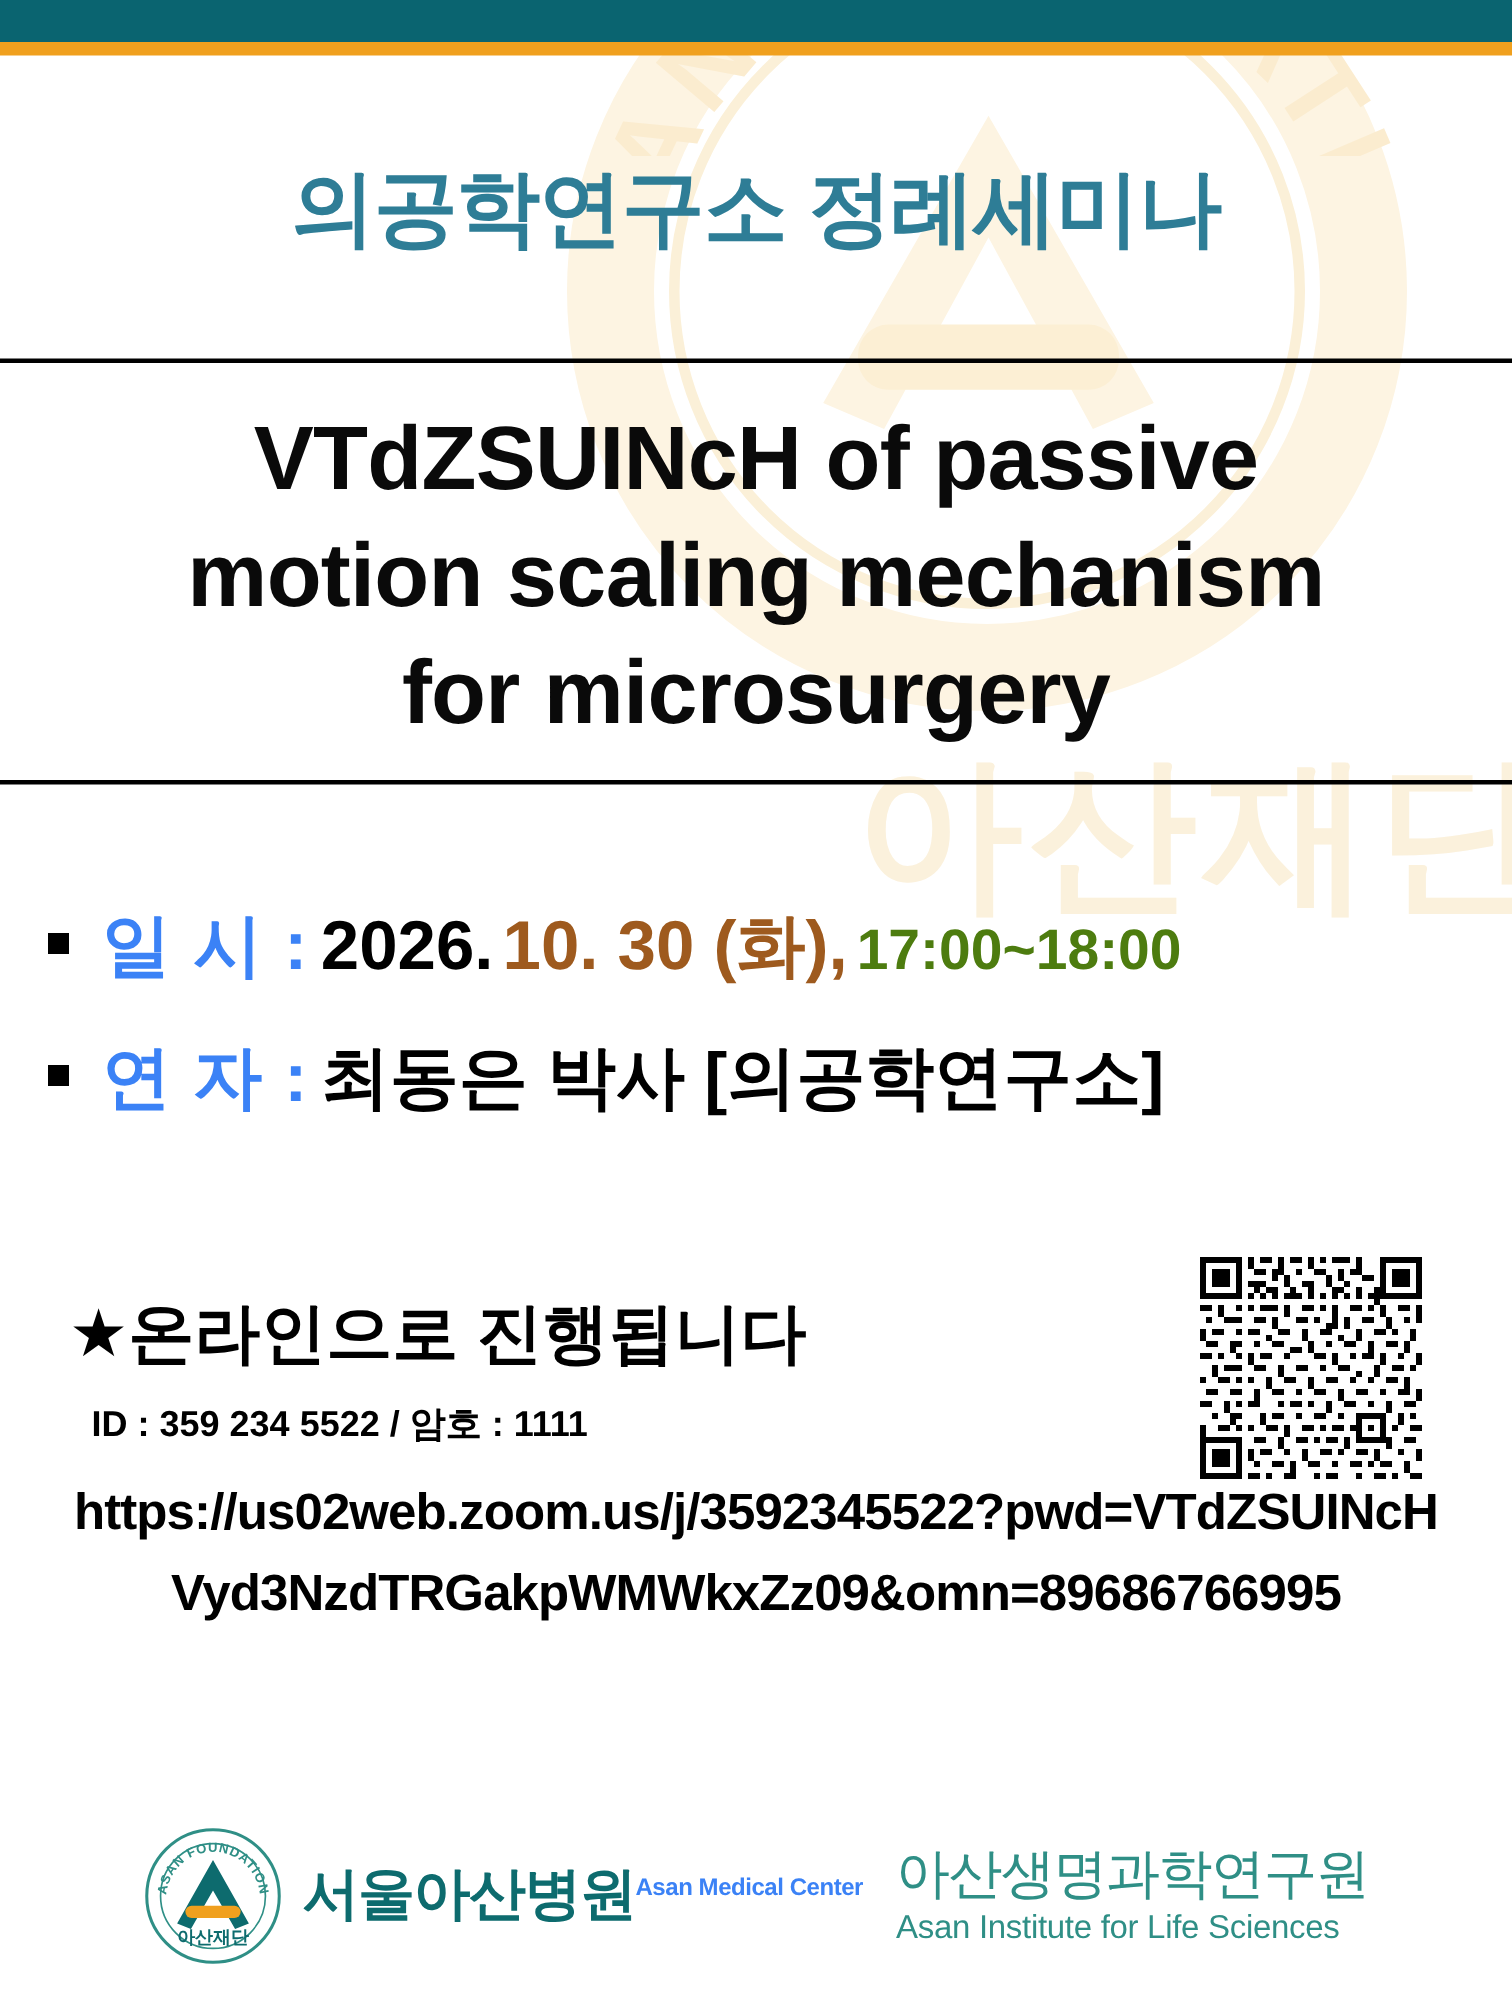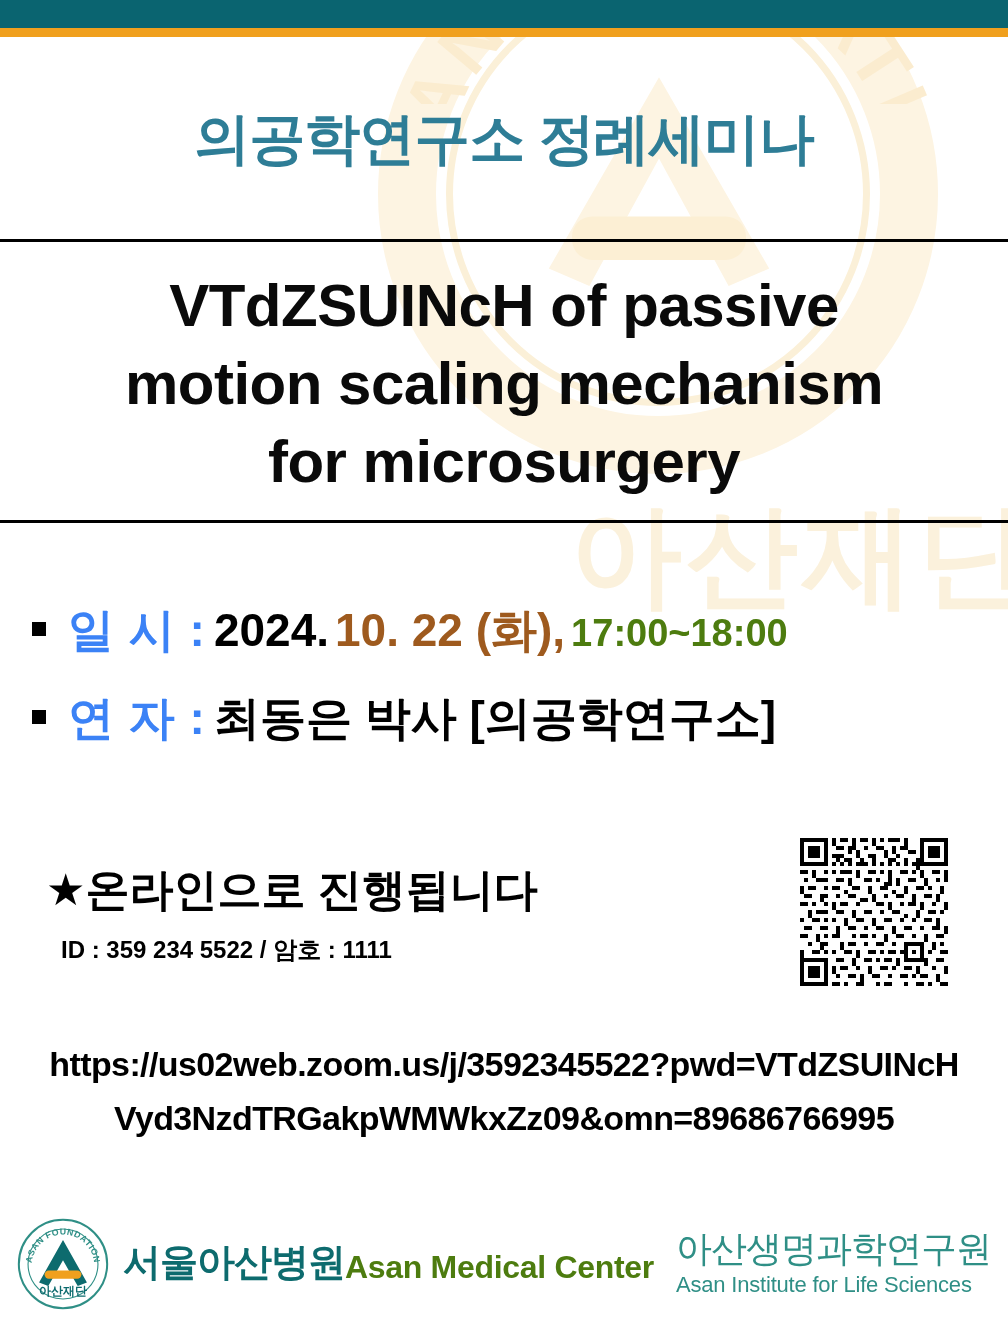--- a/index.html
+++ b/index.html
@@ -214,21 +214,21 @@
     width: 148px;
     height: 148px;
     z-index: 3;
     background: #ffffff;
   }
 
   
   .urls {
     position: absolute;
     left: 0;
-    top: 1038px;
+    top: 982px;
     width: 1008px;
     z-index: 3;
     text-align: center;
   }
   .url-line {
     font-size: 34px;
     font-weight: 700;
     color: #000000;
     line-height: 1.58;
     letter-spacing: -0.6px;
@@ -261,23 +261,23 @@
   }
   .logo-amc-ko {
     font-size: 38px;
     font-weight: 700;
     color: #0d6b6e;
     line-height: 1.05;
     letter-spacing: -1px;
     white-space: nowrap;
   }
   .logo-amc-en {
-    font-size: 32px;
-    font-weight: 700;
-    color: #4d7c0f;
+    font-size: 16px;
+    font-weight: 700;
+    color: #3b82f6;
     line-height: 1.15;
     letter-spacing: -0.3px;
     white-space: nowrap;
     margin-top: 6px;
   }
   .logo-ails {
     display: flex;
     flex-direction: column;
     justify-content: center;
   }
@@ -337,22 +337,22 @@
     <div class="subject-line">for microsurgery</div>
   </div>
 
   <div class="rule rule-2"></div>
 
   <div class="info">
 
     <div class="info-row">
       <span class="bullet"></span>
       <span class="info-label">일 시 :</span>
-      <span class="info-value big">2024.</span>
-      <span class="accent-date">10. 22 (화),</span>
+      <span class="info-value big">2026.</span>
+      <span class="accent-date">10. 30 (화),</span>
       <span class="time-text">17:00~18:00</span>
     </div>
 
     <div class="info-row">
       <span class="bullet"></span>
       <span class="info-label">연 자 :</span>
       <span class="info-value big">최동은 박사 [의공학연구소]</span>
     </div>
 
   </div>

